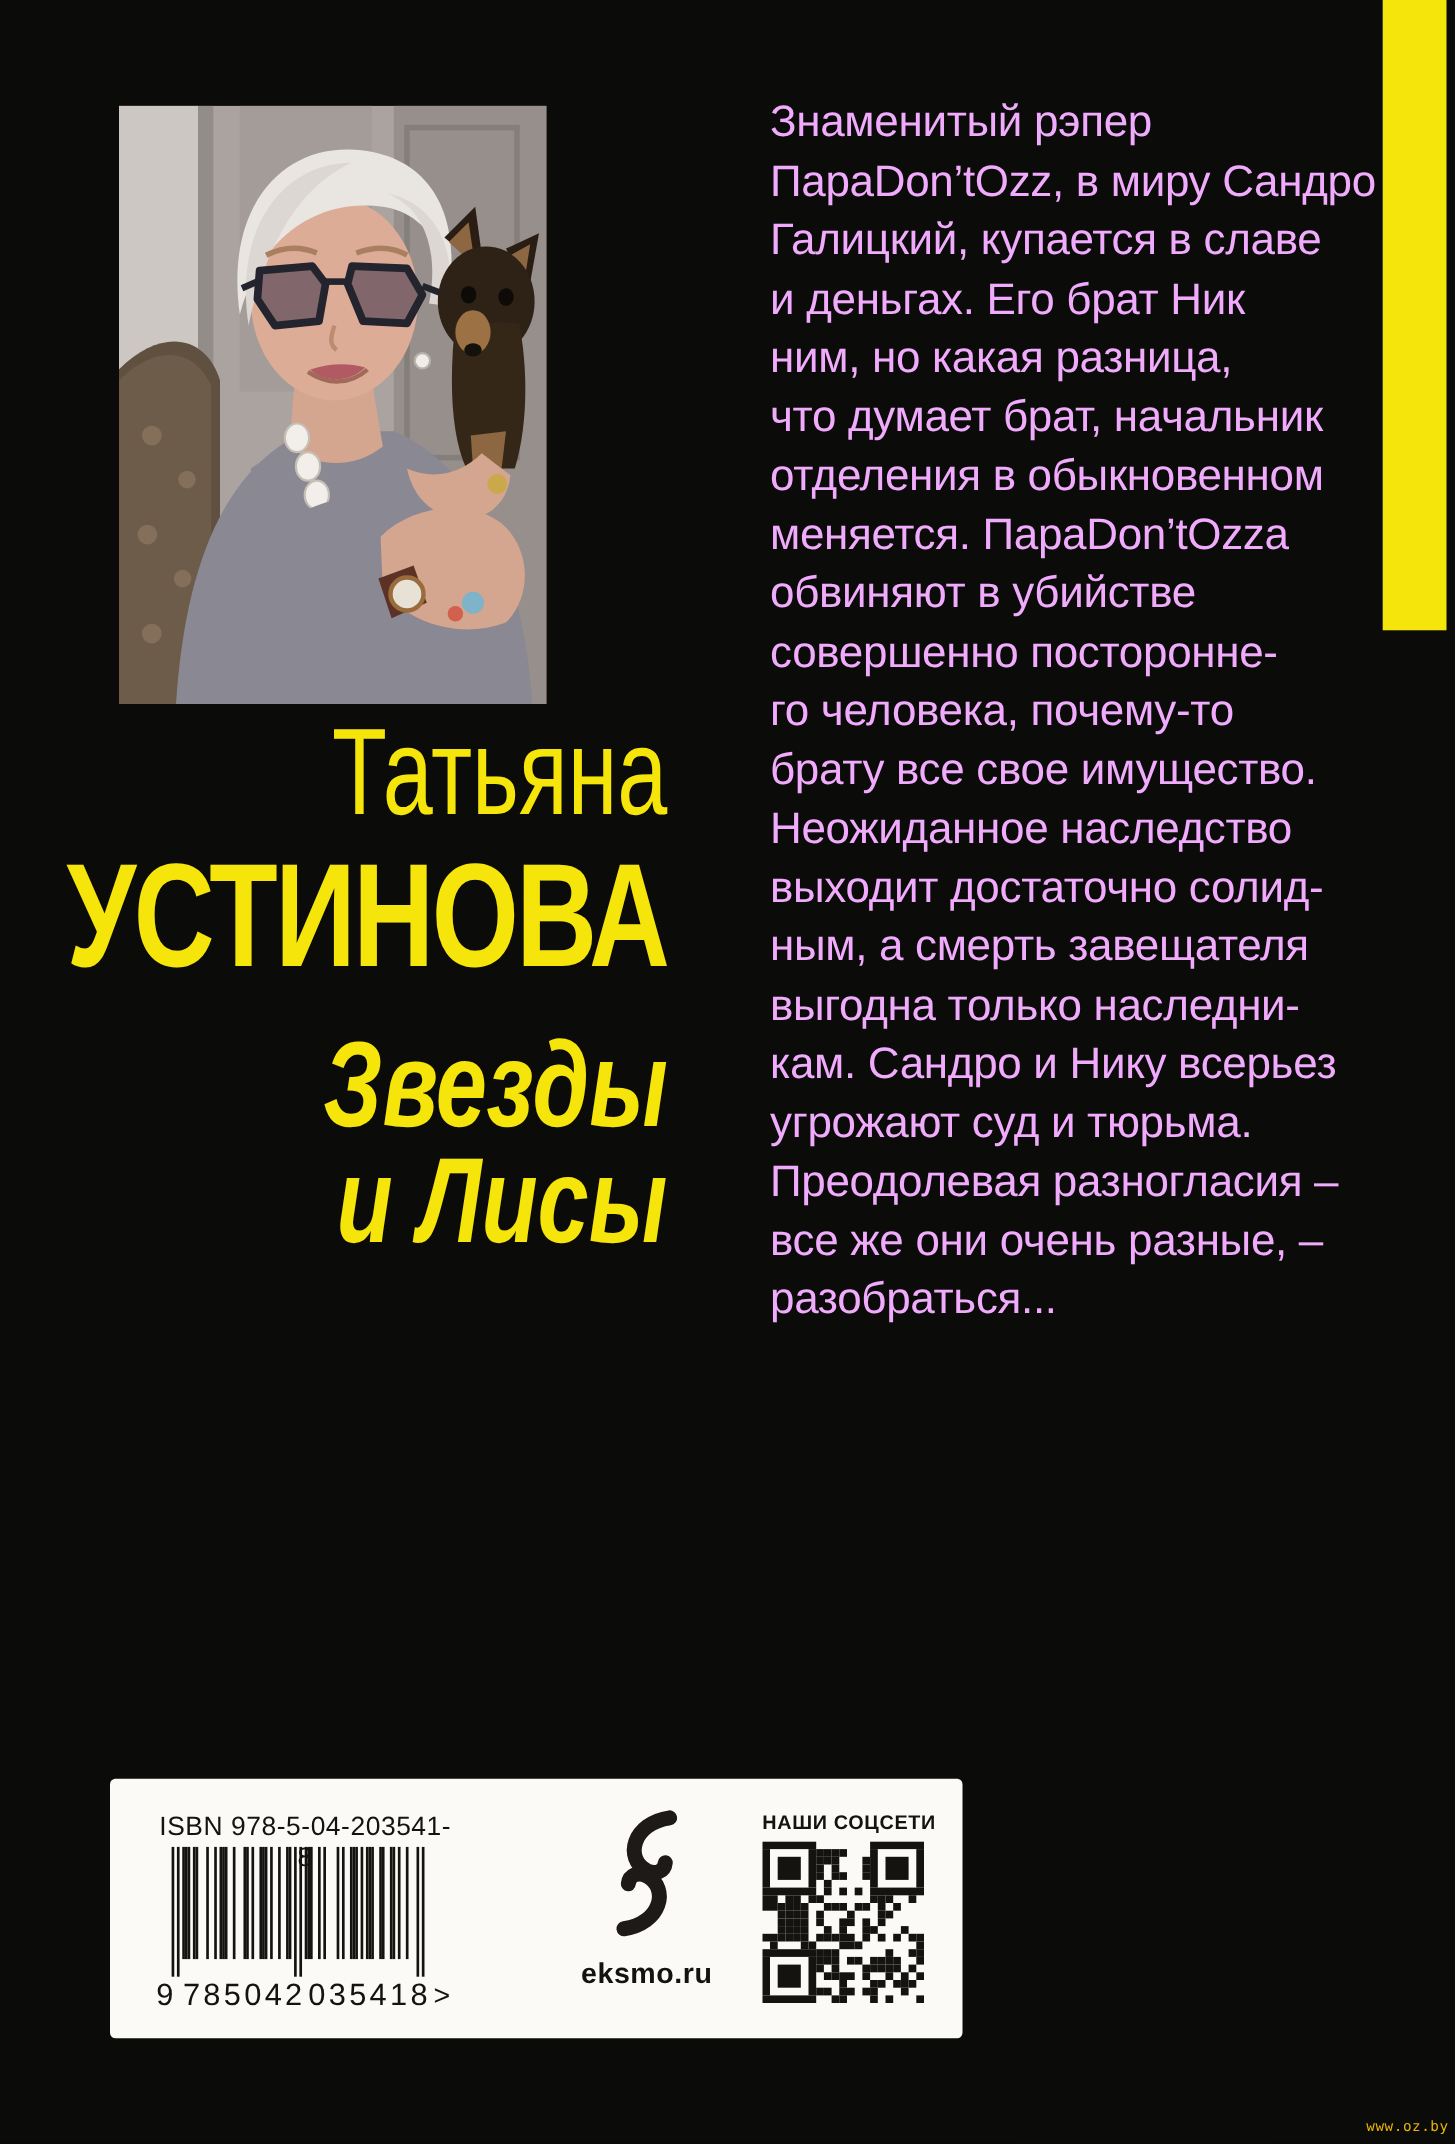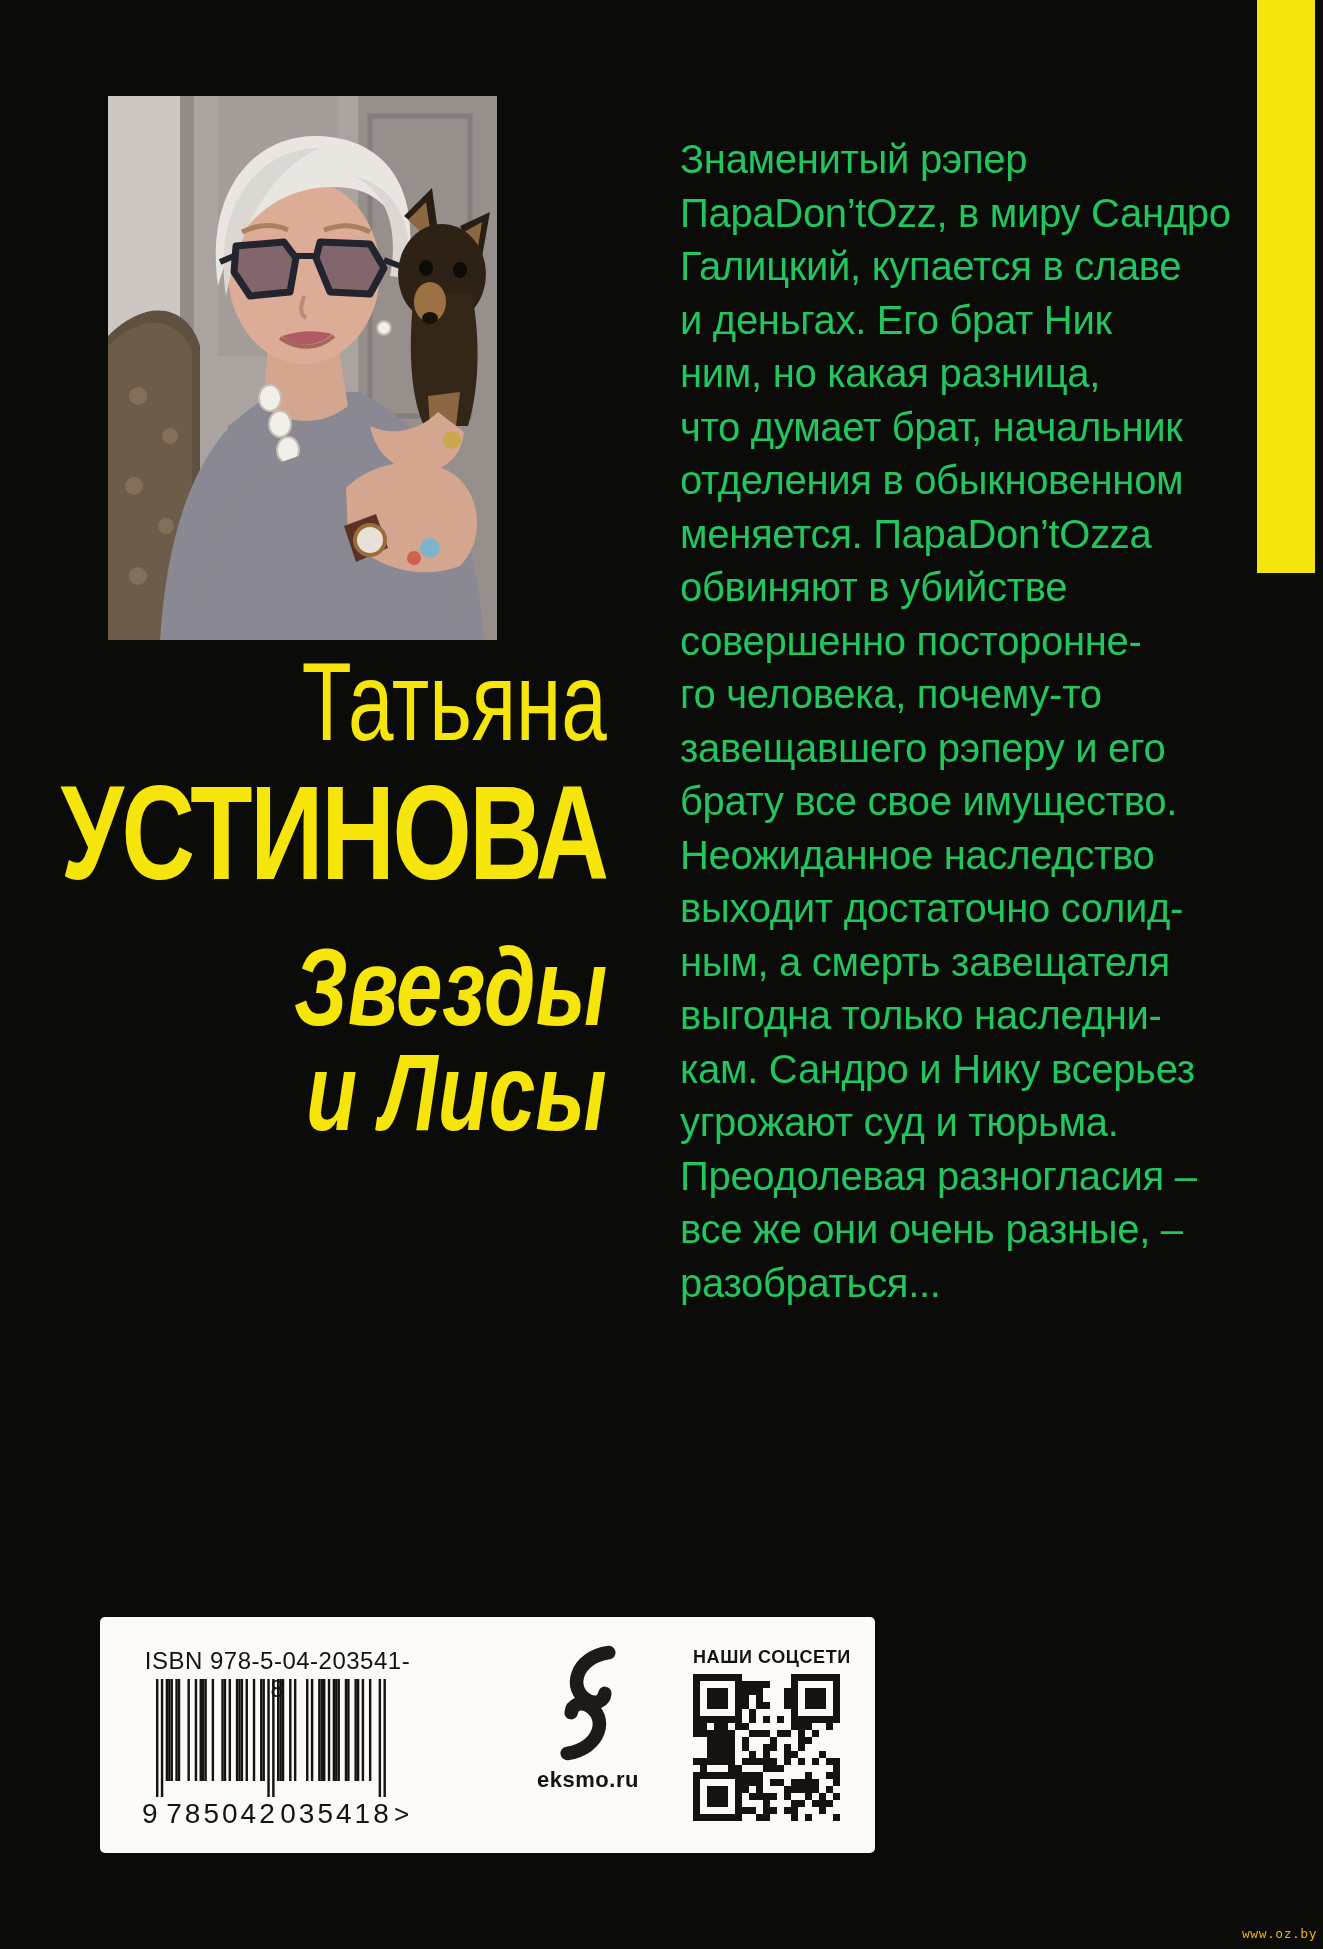--- a/index.html
+++ b/index.html
@@ -12,29 +12,29 @@
   
   #photo{position:absolute;left:108px;top:96px;width:389px;height:544px;overflow:hidden;}
   #photo svg{display:block;width:100%;height:100%;}
   
   .t-line{position:absolute;right:716px;white-space:nowrap;color:#f5e50a;line-height:1;transform-origin:100% 50%;}
   #t-first{top:646px;font-size:112px;font-weight:500;transform:scaleX(0.73);}
   #t-last{top:766px;font-size:134px;font-weight:800;letter-spacing:-3px;transform:scaleX(0.76);}
   #t-title1{top:932px;font-size:110px;font-weight:600;font-style:italic;transform:scaleX(0.76);}
   #t-title2{top:1037px;font-size:110px;font-weight:600;font-style:italic;transform:scaleX(0.76);}
   
-  #annotation{position:absolute;left:680px;top:85px;width:575px;color:#22c55e;margin-top:48px;}
+  #annotation{position:absolute;left:700px;top:85px;width:575px;color:#f0abfc;}
   #annotation .ann-line{font-size:40px;line-height:53.5px;white-space:nowrap;letter-spacing:-0.3px;}
   
   #card{position:absolute;left:100px;top:1617px;width:775px;height:236px;background:#fbfaf7;border-radius:5px;color:#151310;}
   #isbn{position:absolute;left:40px;top:30px;width:275px;text-align:center;font-size:24px;letter-spacing:0.5px;}
   #barcode{position:absolute;left:40px;top:60px;}
   #eksmo{position:absolute;left:428px;top:26px;width:120px;text-align:center;}
   #eksmo svg{display:block;margin:0 auto;}
-  #eksmo-url{margin-top:4px;font-size:22px;font-weight:bold;letter-spacing:0.5px;}
+  #eksmo-url{margin-top:16px;font-size:26px;font-weight:bold;letter-spacing:0.5px;}
   #socials{position:absolute;left:593px;top:30px;width:152px;}
   #socials-label{font-size:18px;font-weight:bold;letter-spacing:0.6px;white-space:nowrap;text-align:right;}
   #qr{margin-top:6px;}
   
   #watermark{position:absolute;right:6px;bottom:8px;font-family:"DejaVu Sans Mono",monospace;
     font-size:13px;color:#eab308;letter-spacing:0.5px;}
 </style>
 </head>
 <body>
 
@@ -142,21 +142,20 @@
       <div class="ann-line">ПараDon’tOzz, в миру Сандро</div>
       <div class="ann-line">Галицкий, купается в славе</div>
       <div class="ann-line">и деньгах. Его брат Ник</div>
       <div class="ann-line">ним, но какая разница,</div>
       <div class="ann-line">что думает брат, начальник</div>
       <div class="ann-line">отделения в обыкновенном</div>
       <div class="ann-line">меняется. ПараDon’tOzza</div>
       <div class="ann-line">обвиняют в убийстве</div>
       <div class="ann-line">совершенно посторонне-</div>
       <div class="ann-line">го человека, почему-то</div>
-      <div class="ann-line">завещавшего рэперу и его</div>
       <div class="ann-line">брату все свое имущество.</div>
       <div class="ann-line">Неожиданное наследство</div>
       <div class="ann-line">выходит достаточно солид-</div>
       <div class="ann-line">ным, а смерть завещателя</div>
       <div class="ann-line">выгодна только наследни-</div>
       <div class="ann-line">кам. Сандро и Нику всерьез</div>
       <div class="ann-line">угрожают суд и тюрьма.</div>
       <div class="ann-line">Преодолевая разногласия –</div>
       <div class="ann-line">все же они очень разные, –</div>
       <div class="ann-line">разобраться...</div>

